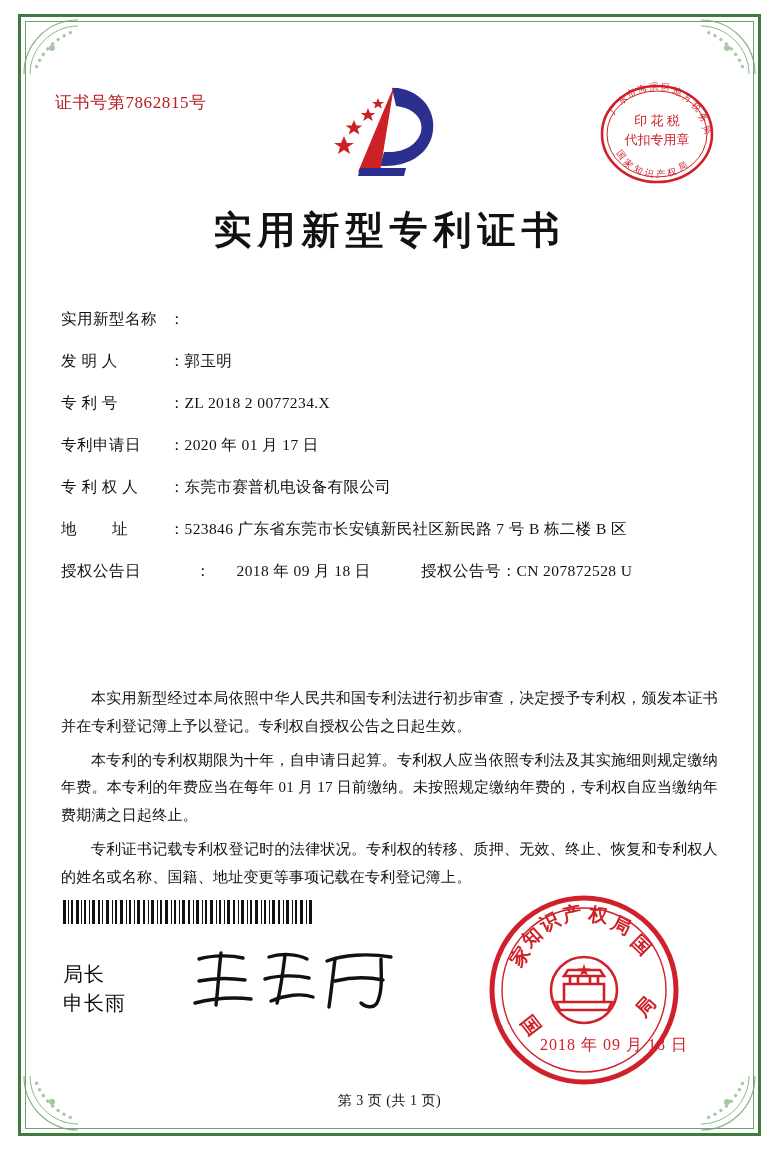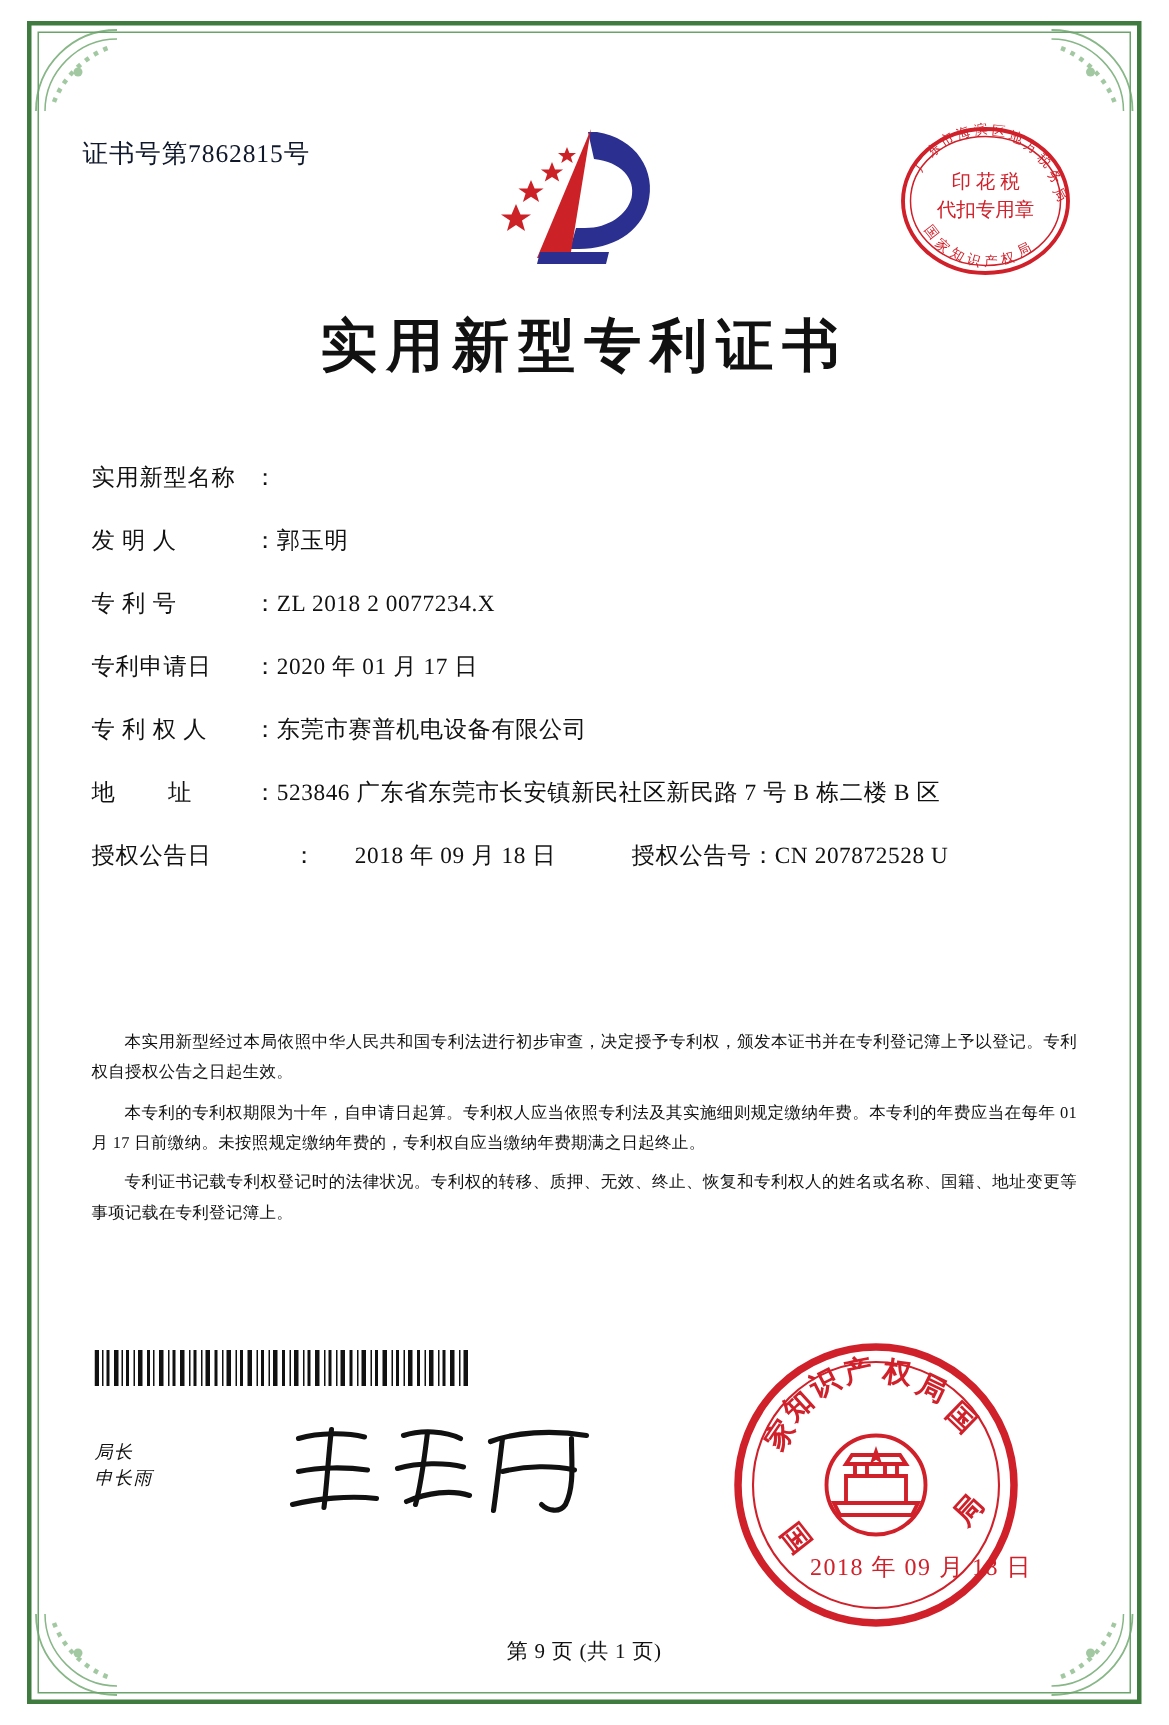--- a/index.html
+++ b/index.html
@@ -61,21 +61,21 @@
     bottom: 40px;
   }
 
   
   .cert-no {
     position: absolute;
     left: 0;
     top: 36px;
     font-size: 17px;
     letter-spacing: .6px;
-    color: #0f172a;
+    color: #b91c1c;
   }
   .logo {
     position: absolute;
     left: 265px;
     top: 25px;
     width: 130px;
     height: 110px;
   }
   .seal-tax {
     position: absolute;
@@ -136,21 +136,21 @@
   }
   .field-row2 .half.left { width: 360px; flex: 0 0 360px; gap: 26px; }
   .field-row2 .half.right .f-label { width: auto; flex: 0 0 auto; }
 
   
   .paras {
     position: absolute;
     left: 6px;
     right: 6px;
     top: 630px;
-    font-size: 11px;
+    font-size: 15px;
     line-height: 1.85;
     text-align: justify;
   }
   .paras p {
     margin: 0 0 6px 0;
     text-indent: 2em;
     letter-spacing: .2px;
   }
 
   
@@ -160,24 +160,23 @@
     top: 845px;
     width: 250px;
     height: 24px;
   }
 
   
   .sig-block {
     position: absolute;
     left: 8px;
     top: 905px;
-    font-size: 12px;
+    font-size: 20px;
     line-height: 1.45;
     letter-spacing: 1px;
-    font-style: italic;
   }
   .handwriting {
     position: absolute;
     left: 130px;
     top: 890px;
     width: 230px;
     height: 70px;
   }
 
   
@@ -472,16 +471,16 @@
           <text x="126" y="37" transform="rotate(26 126 37)">局</text>
           <text x="146" y="53" transform="rotate(44 146 53)">国</text>
           <text x="36" y="132" transform="rotate(52 36 132)">国</text>
           <text x="160" y="128" transform="rotate(-48 160 128)">局</text>
         </g>
       </svg>
     </div>
 
     <div class="seal-date">2018 年 09 月 18 日</div>
 
-    <div class="footer">第 9 页 (共 1 页)</div>
+    <div class="footer">第 3 页 (共 1 页)</div>
 
   </div>
 </div>
 
 </body></html>

